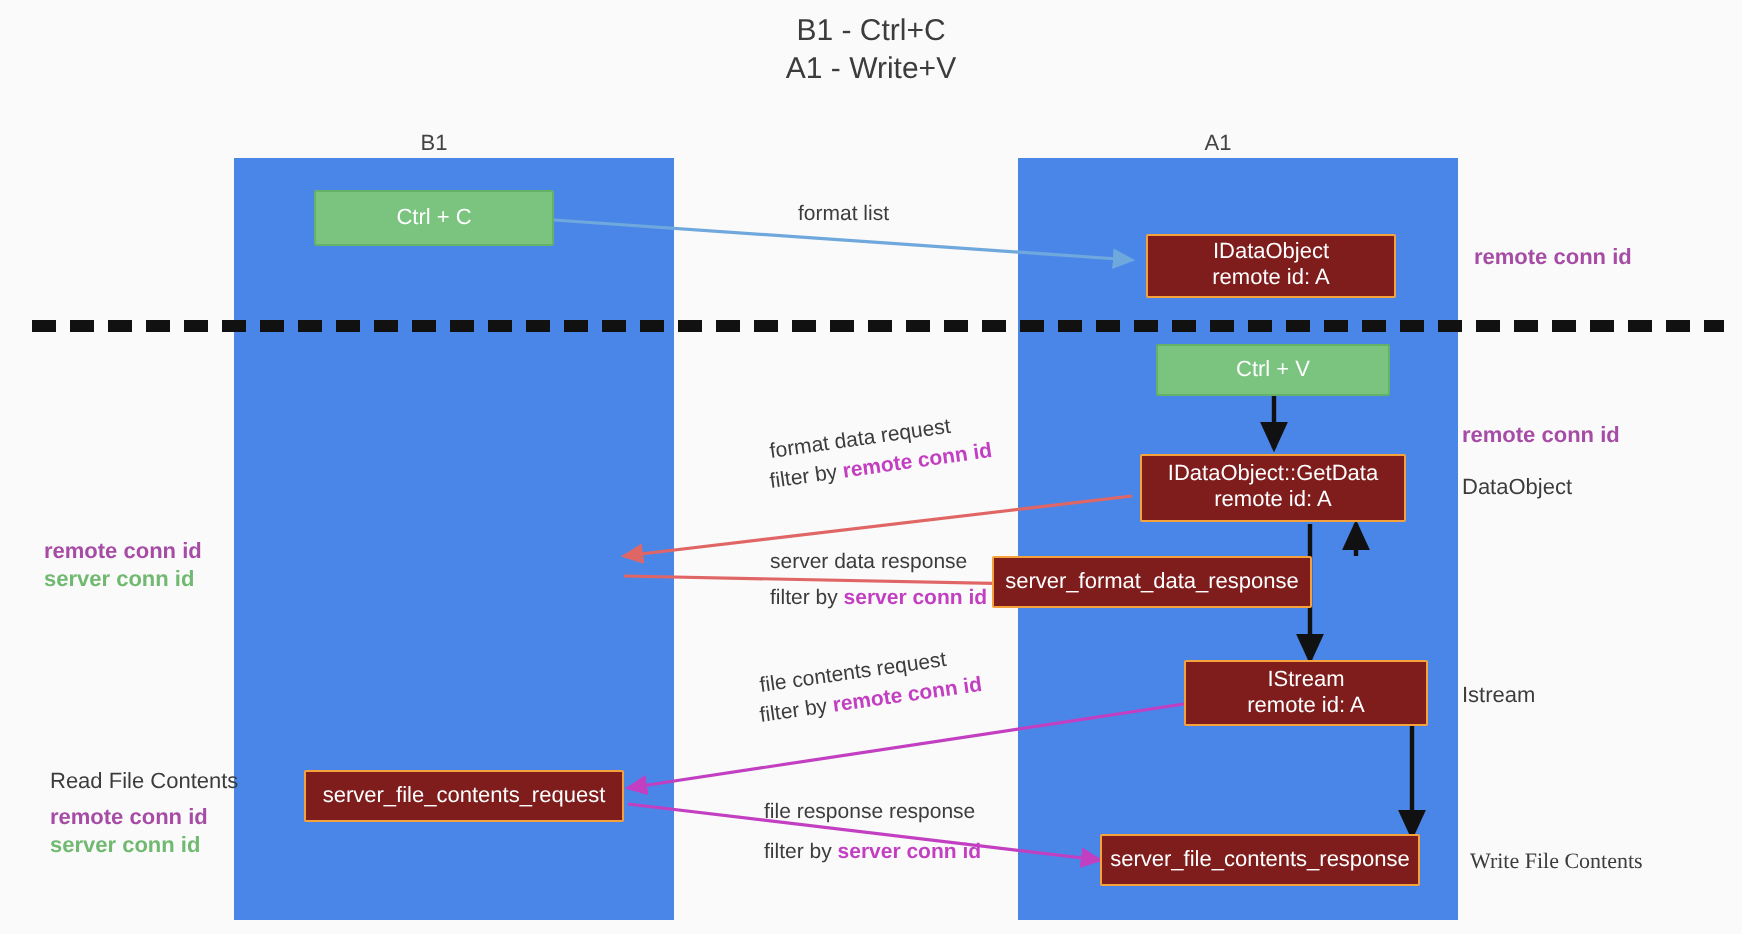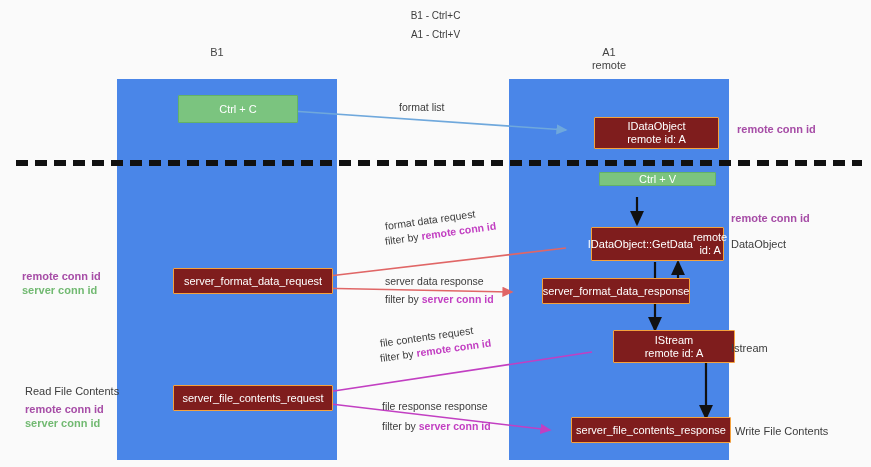--- a/index.html
+++ b/index.html
@@ -12,41 +12,41 @@
     color:#3c3c3c;
   }
   #stage{position:absolute;left:0;top:0;width:871px;height:467px;}
 
   
   .abs{position:absolute;}
 
   
   .title{
     left:0;top:6px;width:871px;text-align:center;
-    font-size:10px;line-height:19px;color:#3c3c3c;
+    font-size:15px;line-height:19px;color:#3c3c3c;
   }
 
   
   .colhead{
     font-size:11px;line-height:13px;text-align:center;color:#444;
     width:200px;
+    margin-top:20px;
   }
 
   
   .lane{background:#4a86e8;}
 
   
   .box{
     box-sizing:border-box;
     display:flex;align-items:center;justify-content:center;
     text-align:center;
     color:#ffffff;
     font-size:11px;line-height:13px;
     border-radius:1px;
-    margin-left:21px;
   }
   .box.green{background:#7bc47f;border:1px solid #63b267;}
   .box.orange{background:#7f1d1d;border:1px solid #f5a23d;}
   .box .two-line{display:block;}
 
   
   .cap{font-size:11px;line-height:14px;color:#3c3c3c;}
   .cap.purple{color:#a64ca6;font-weight:bold;}
   .cap.green{color:#71b971;font-weight:bold;}
 
@@ -61,21 +61,21 @@
 
   svg.overlay{position:absolute;left:0;top:0;width:871px;height:467px;pointer-events:none;}
 </style>
 </head>
 <body>
 
 <div id="stage">
 
   <div class="abs title">
     <div>B1 - Ctrl+C</div>
-    <div>A1 - Ctrl+V</div>
+    <div>A1 - Write+V</div>
   </div>
 
   <div class="abs colhead" style="left:117px;top:46px;">
     <div>B1</div>
   </div>
   <div class="abs colhead" style="left:509px;top:46px;">
     <div>A1</div>
     <div>remote</div>
   </div>
 
@@ -127,37 +127,34 @@
     <span class="two-line">IDataObject</span>
     <span class="two-line">remote id: A</span>
   </div>
 
   <div class="abs alabel" style="left:399px;top:100px;">
     <span>format list</span>
   </div>
 
   <div class="abs cap purple" style="left:737px;top:122px;">remote conn id</div>
 
-  <div class="abs box green" style="left:578px;top:172px;width:117px;height:14px;">
+  <div class="abs box green" style="left:578px;top:172px;width:117px;height:26px;">
     <span>Ctrl + V</span>
   </div>
 
-  <div class="abs box orange" style="left:570px;top:227px;width:133px;height:34px;flex-direction:row;">
+  <div class="abs box orange" style="left:570px;top:227px;width:133px;height:34px;flex-direction:column;">
     <span class="two-line">IDataObject::GetData</span>
     <span class="two-line">remote id: A</span>
   </div>
 
   <div class="abs cap purple" style="left:731px;top:211px;">remote conn id</div>
   <div class="abs cap" style="left:731px;top:237px;">DataObject</div>
 
-  <div class="abs box orange" style="left:152px;top:268px;width:160px;height:26px;">
-    <span>server_format_data_request</span>
-  </div>
-
-  <div class="abs box orange" style="left:521px;top:278px;width:148px;height:26px;">
+
+  <div class="abs box orange" style="left:496px;top:278px;width:160px;height:26px;">
     <span>server_format_data_response</span>
   </div>
 
   <div class="abs cap purple" style="left:22px;top:269px;">remote conn id</div>
   <div class="abs cap green" style="left:22px;top:283px;">server conn id</div>
 
   <div class="abs" style="left:385px;top:219px;">
     <div class="alabel rot-neg">format data request</div>
     <div class="alabel rot-neg" style="margin-top:1px;">
       <span>filter by </span><span class="hl-purple">remote conn id</span>
@@ -179,21 +176,21 @@
   <div class="abs cap" style="left:731px;top:341px;">Istream</div>
 
   <div class="abs box orange" style="left:550px;top:417px;width:160px;height:26px;">
     <span>server_file_contents_response</span>
   </div>
 
   <div class="abs box orange" style="left:152px;top:385px;width:160px;height:26px;">
     <span>server_file_contents_request</span>
   </div>
 
-  <div class="abs cap" style="left:735px;top:424px;">Write File Contents</div>
+  <div class="abs cap" style="left:735px;top:424px;font-family:Liberation Serif, serif;">Write File Contents</div>
 
   <div class="abs cap" style="left:25px;top:384px;">Read File Contents</div>
   <div class="abs cap purple" style="left:25px;top:402px;">remote conn id</div>
   <div class="abs cap green" style="left:25px;top:416px;">server conn id</div>
 
   <div class="abs" style="left:380px;top:336px;">
     <div class="alabel rot-neg">file contents request</div>
     <div class="alabel rot-neg" style="margin-top:1px;">
       <span>filter by </span><span class="hl-purple">remote conn id</span>
     </div>

